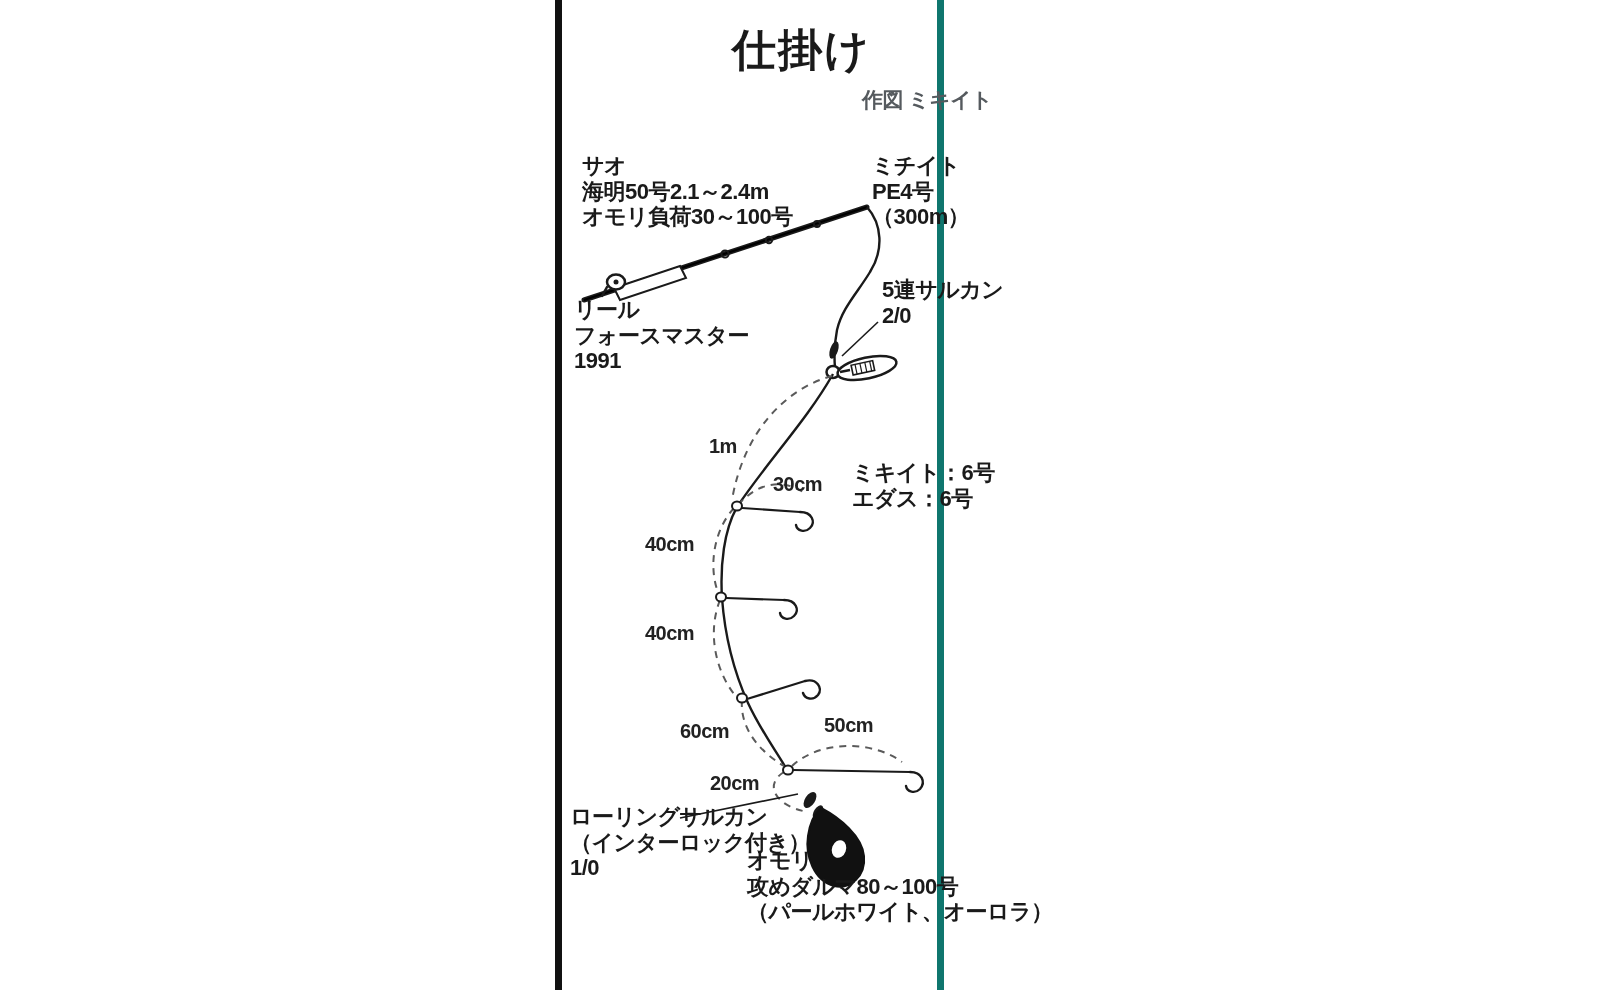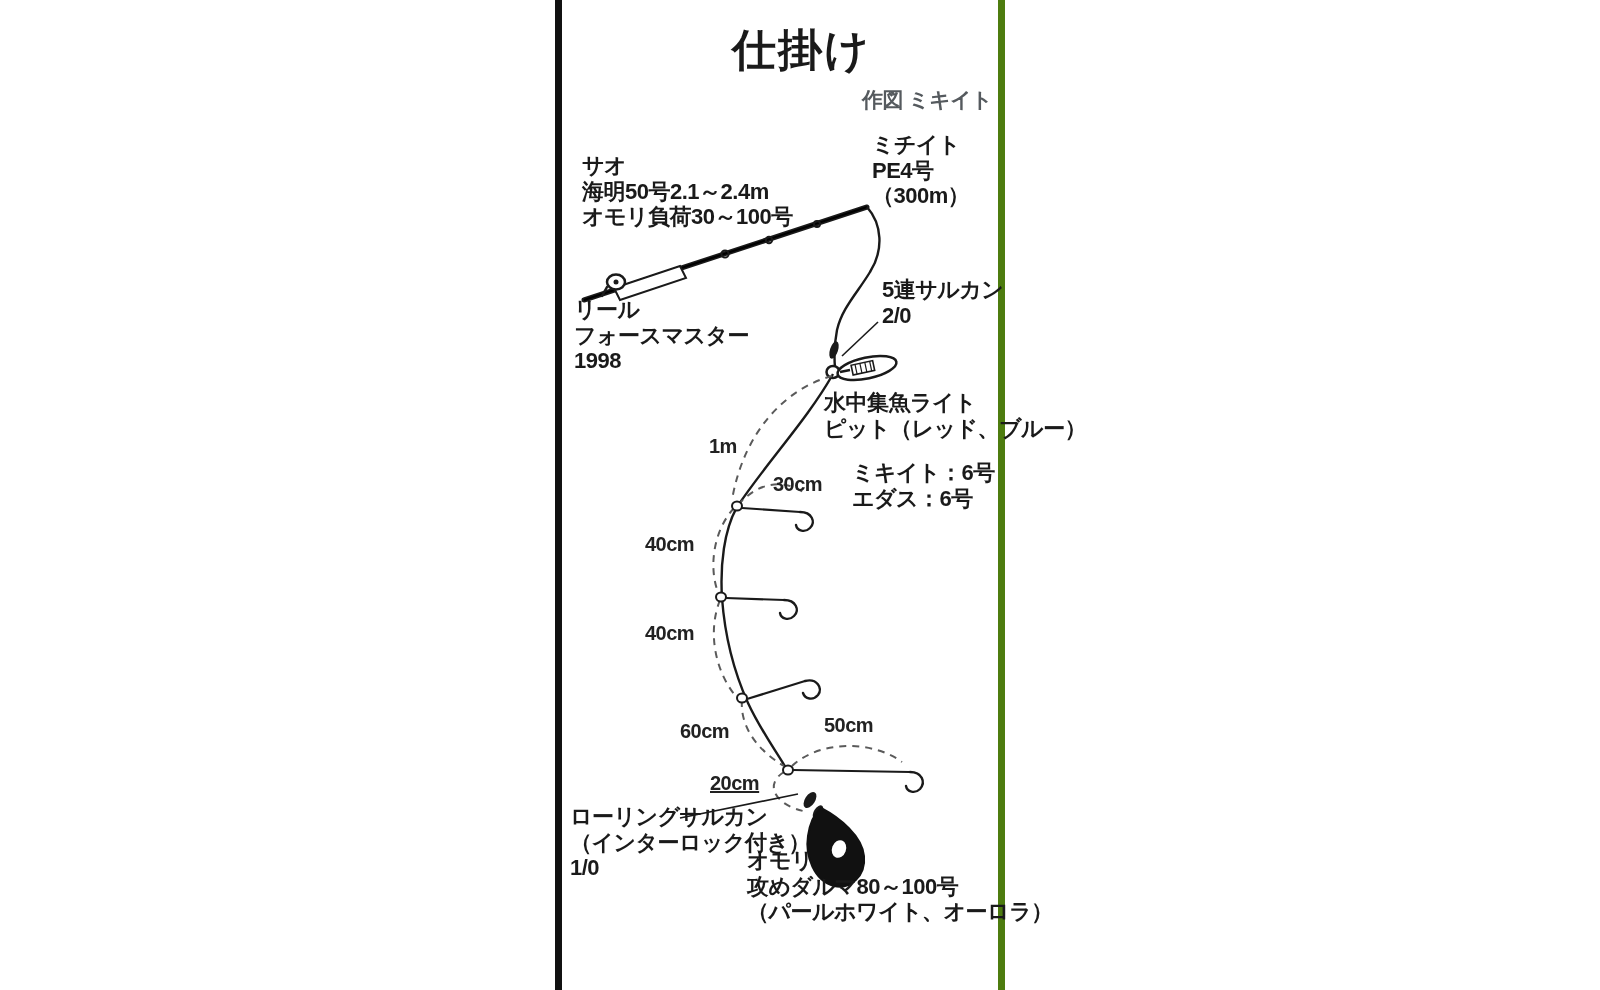--- a/index.html
+++ b/index.html
@@ -13,25 +13,25 @@
     position: relative;
     overflow: hidden;
     font-family: "Liberation Sans", "DejaVu Sans", sans-serif;
   }
 
   
   #diagram-panel {
     position: absolute;
     left: 555px;
     top: 0px;
-    width: 450px;
+    width: 389px;
     height: 990px;
     box-sizing: border-box;
     border-left: 7px solid #111111;
-    border-right: 7px solid #4d7c0f;
+    border-right: 7px solid #0f766e;
     background: #ffffff;
   }
 
   #diagram-inner {
     position: absolute;
     inset: 0;
   }
 
   
   #rig-art {
@@ -78,36 +78,36 @@
     font-weight: bold;
     color: #222;
   }
 
   
   #lbl-rod        { left: 20px;  top: 105px; margin-top: 48px; }
   #lbl-reel       { left: 12px;  top: 297px; }
   #lbl-battery    { left: 28px;  top: 385px; }
 
   
-  #lbl-mainline   { left: 310px; top: 132px; }
+  #lbl-mainline   { left: 310px; top: 153px; }
   #lbl-swivel5    { left: 320px; top: 277px; }
   #lbl-light      { left: 262px; top: 390px; }
   #lbl-lines      { left: 290px; top: 460px; }
   #lbl-hooks      { left: 265px; top: 540px; }
   #lbl-rolling    { left: 8px;   top: 804px; }
   #lbl-sinker     { left: 185px; top: 848px; }
 
   
   #dim-1m   { left: 147px; top: 392px; margin-top: 43px; }
   #dim-30cm { left: 211px; top: 473px; }
   #dim-40a  { left: 83px;  top: 533px; }
   #dim-40b  { left: 83px;  top: 622px; }
   #dim-60cm { left: 118px; top: 720px; }
   #dim-50cm { left: 262px; top: 714px; }
-  #dim-20cm { left: 148px; top: 772px; text-decoration: underline; }
+  #dim-20cm { left: 148px; top: 772px; }
 </style>
 </head>
 <body>
 
 <div id="diagram-panel">
   <div id="diagram-inner">
 
     <svg id="rig-art" viewBox="0 0 458 990">
 
       <g>
@@ -213,29 +213,27 @@
     </svg>
 
     <div class="txt" id="title">仕掛け</div>
     <div class="txt" id="credit">作図 ミキイト</div>
 
     <div class="txt spec" id="lbl-rod">サオ
 海明50号2.1～2.4m
 オモリ負荷30～100号</div>
     <div class="txt spec" id="lbl-reel">リール
 フォースマスター
-1998</div>
+1991</div>
 
     <div class="txt spec" id="lbl-mainline">ミチイト
 PE4号
 （300m）</div>
     <div class="txt spec" id="lbl-swivel5">5連サルカン
 2/0</div>
-    <div class="txt spec" id="lbl-light">水中集魚ライト
-ピット（レッド、ブルー）</div>
     <div class="txt spec" id="lbl-lines">ミキイト：6号
 エダス：6号</div>
     <div class="txt spec" id="lbl-rolling">ローリングサルカン
 （インターロック付き）
 1/0</div>
     <div class="txt spec" id="lbl-sinker">オモリ
 攻めダルマ80～100号
 （パールホワイト、オーロラ）</div>
 
     <div class="txt dim" id="dim-1m">1m</div>

